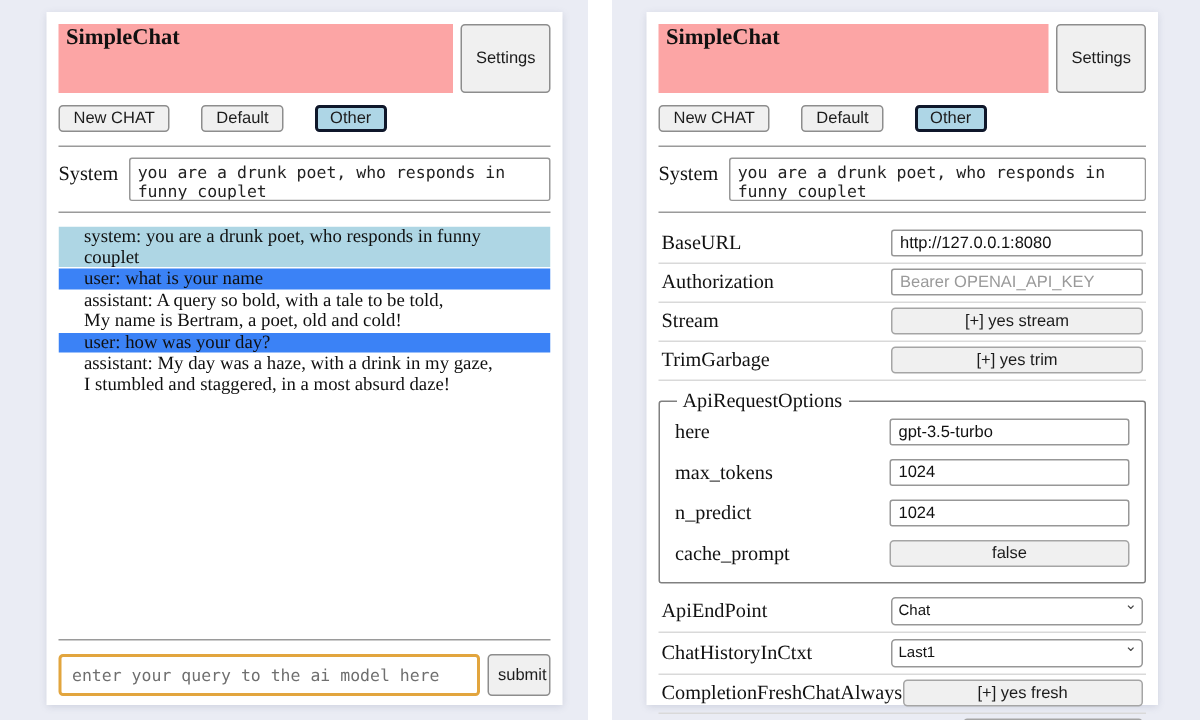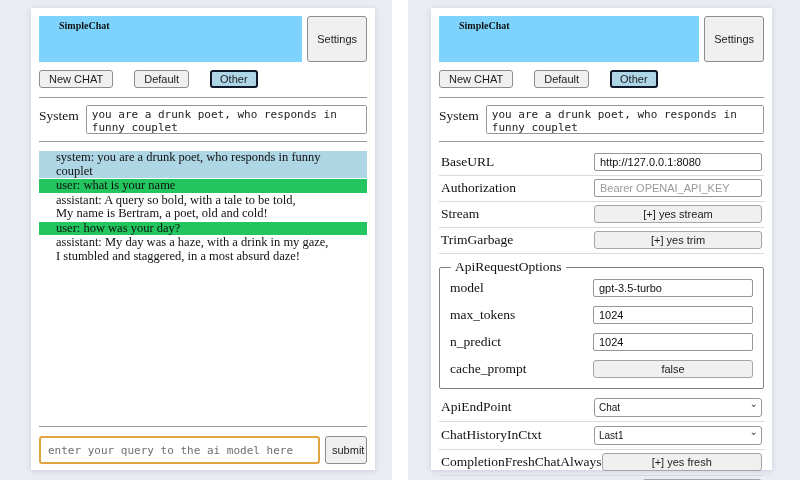--- a/index.html
+++ b/index.html
@@ -11,21 +11,21 @@
   .shot.right{left:408px;width:392px;}
 
   .panel{position:absolute;top:8px;height:462px;background:#ffffff;
          box-shadow:0 1px 5px rgba(90,100,135,0.22);
          padding:6px 8px;display:flex;flex-direction:column;}
   .shot.left .panel{left:31px;width:344px;}
   .shot.right .panel{left:23px;width:341px;}
 
   
   .hdr{display:flex;gap:5px;margin:2px 0 8px;align-items:stretch;}
-  .titlebar{flex:1;background:#7dd3fc;font-weight:bold;font-size:10px;line-height:19px;padding:0 20px;color:#111;}
+  .titlebar{flex:1;background:#fca5a5;font-weight:bold;font-size:15px;line-height:19px;padding:0 5px;color:#111;}
   button{font-family:"Liberation Sans", sans-serif;color:#1c1c1c;background:#f0f0f0;
          border:1px solid #8d8d8d;border-radius:3px;font-size:11px;}
   .hbtn{padding:16px 9px;}
 
   
   .toolbar{display:flex;gap:21px;margin:0 0 7px;}
   .tbtn{padding:2px 9px;}
   .tbtn.active{background:#aed6e6;border:2px solid #0f172a;padding:1px 8px;}
 
   hr.full{border:0;border-top:1px solid #9a9a9a;margin:2px 0 6px;width:100%;}
@@ -33,21 +33,21 @@
   
   .sysrow{display:flex;gap:7px;margin:1px 0 5px;}
   .syslabel{font-size:13.5px;padding-top:3px;color:#111;}
   .systext{flex:1;height:29px;resize:none;border:1px solid #979797;border-radius:2px;
            font-family:"DejaVu Sans Mono", monospace;font-size:11px;padding:2px 5px;color:#222;}
 
   
   .chatlog{flex:1;margin-top:3px;overflow:hidden;}
   .msg{font-size:12.5px;line-height:13.5px;margin:0 0 1px;padding:0 17px;white-space:pre-line;color:#101010;font-family:Liberation Serif, serif;}
   .msg.system{background:#aed6e4;}
-  .msg.user{background:#22c55e;}
+  .msg.user{background:#3b82f6;}
   .msg.assistant{background:#ffffff;}
 
   
   .slist{margin-top:2px;}
   .srow{display:flex;align-items:center;border-bottom:1px solid #d9d9d9;padding:3px 2px 4px;min-height:22px;}
   .slabel{flex:1;font-size:13.5px;color:#111;}
   .sctl{width:168px;}
   .sinput{height:18px;border:1px solid #979797;border-radius:2px;
           font-family:"Liberation Sans", sans-serif;font-size:11px;padding:1px 5px;color:#111;}
   .sinput::placeholder{color:#9a9a9a;}
@@ -161,21 +161,21 @@
 
       <div class="srow">
         <span class="slabel">TrimGarbage</span>
         <button class="sctl sbtn">[+] yes trim</button>
       </div>
 
       <fieldset class="aro">
         <legend>ApiRequestOptions</legend>
 
         <div class="frow">
-          <span class="slabel">model</span>
+          <span class="slabel">here</span>
           <input class="sctl sinput" value="gpt-3.5-turbo" style="">
         </div>
 
 
         <div class="frow">
           <span class="slabel">max_tokens</span>
           <input class="sctl sinput" value="1024" style="">
         </div>
 
         <div class="frow">

